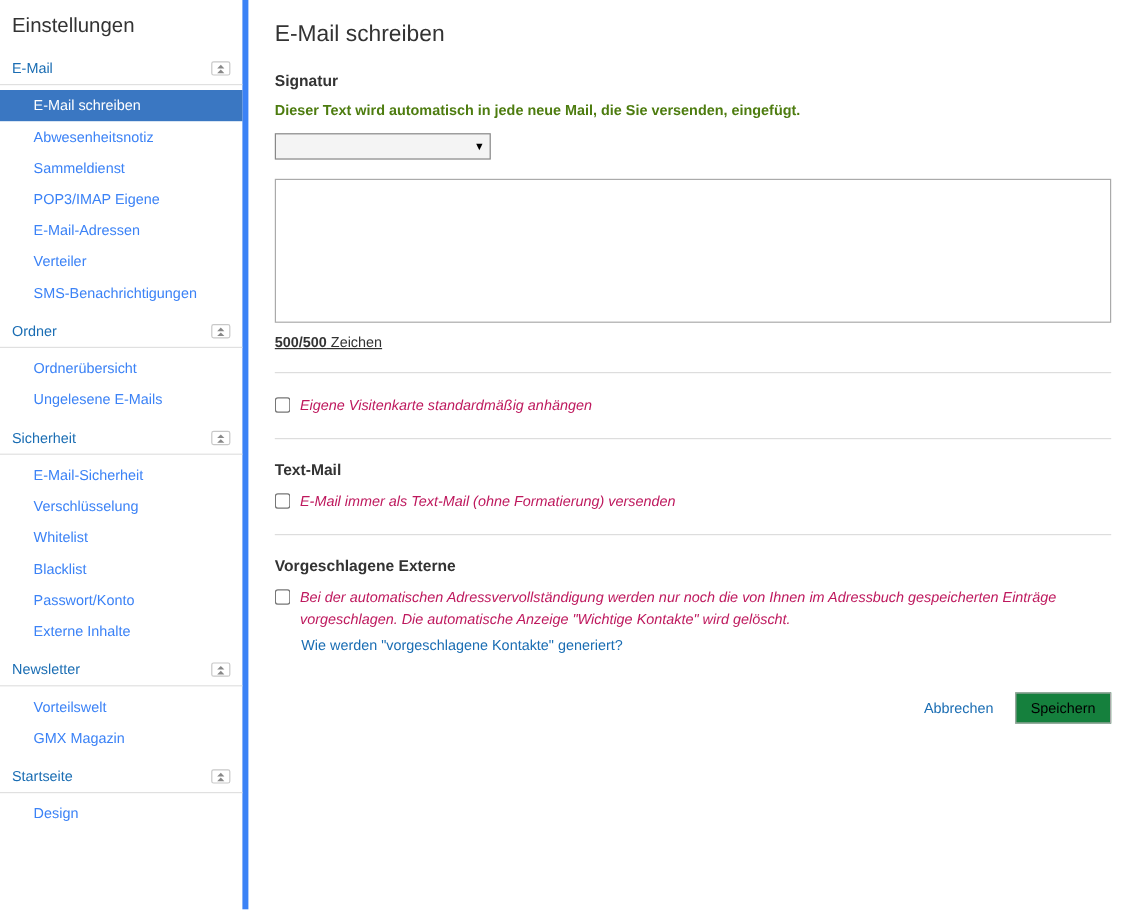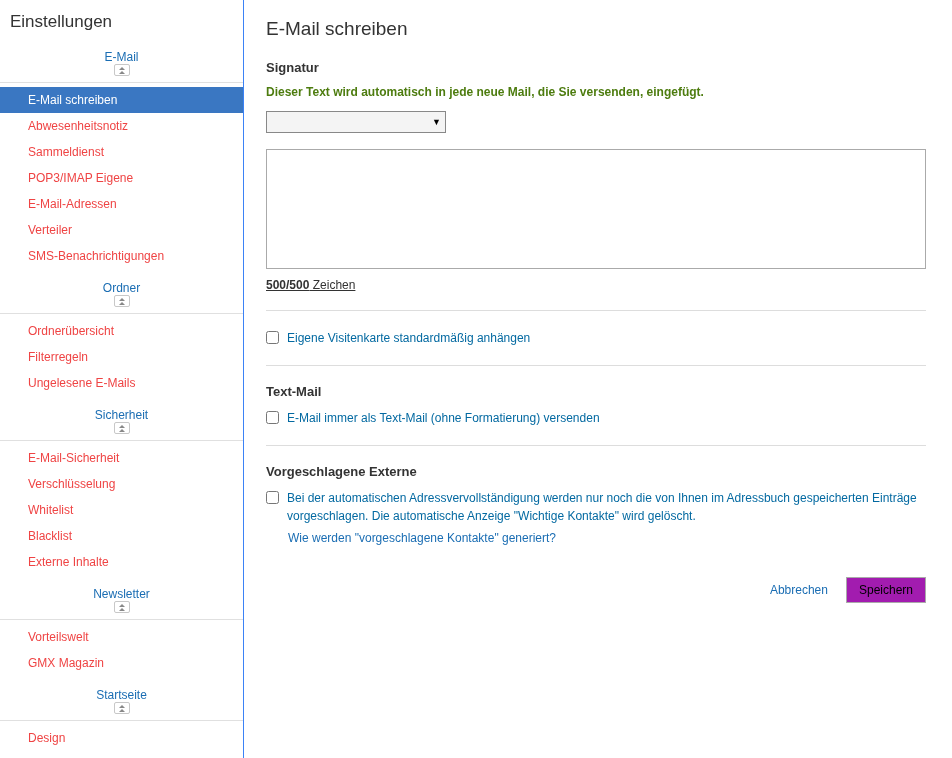--- a/index.html
+++ b/index.html
@@ -6,38 +6,37 @@
 body {
   font-family: Arial, Helvetica, sans-serif;
   font-size: 12px;
   color: #333;
   background: #fff;
   width: 952px;
   height: 758px;
   display: flex;
 }
 .sidebar {
-  width: 244px;
-  border-right: 1px solid #3b82f6;
+  width: 207px;
+  border-right: 5px solid #3b82f6;
   padding: 10px 0 10px 0;
 }
 .sidebar-title {
   font-size: 17px;
   font-weight: normal;
   color: #333;
   padding: 2px 10px 12px 10px;
 }
 .nav-section-header {
   display: flex;
   justify-content: space-between;
   align-items: center;
   padding: 6px 10px 6px 10px;
   border-bottom: 1px solid #e0e0e0;
   cursor: pointer;
-  flex-direction: column;
 }
 .nav-section-header .label {
   color: #1a6db3;
   font-size: 12px;
 }
 .collapse-icon {
   width: 16px;
   height: 12px;
   border: 1px solid #c8c8c8;
   border-radius: 2px;
@@ -53,21 +52,21 @@
   content: '';
   display: block;
   width: 0; height: 0;
   border-left: 3px solid transparent;
   border-right: 3px solid transparent;
   border-bottom: 3px solid #888;
 }
 .nav-items { padding: 4px 0 6px 0; }
 .nav-item {
   padding: 6px 10px 6px 28px;
-  color: #ef4444;
+  color: #3b82f6;
   cursor: pointer;
 }
 .nav-item.active {
   background: #3a77c2;
   color: #fff;
 }
 .main {
   flex: 1;
   padding: 18px 26px 18px 22px;
   overflow: auto;
@@ -132,22 +131,23 @@
 }
 .checkbox-row {
   display: flex;
   align-items: flex-start;
   gap: 8px;
 }
 .checkbox-row input[type="checkbox"] {
   margin-top: 2px;
 }
 .checkbox-label {
-  color: #0369a1;
+  color: #be185d;
   line-height: 1.5;
+  font-style: italic;
 }
 .help-link {
   color: #1a6db3;
   display: block;
   margin-left: 22px;
   margin-top: 6px;
   cursor: pointer;
 }
 .footer-buttons {
   display: flex;
@@ -158,21 +158,21 @@
 }
 .btn-cancel {
   color: #1a6db3;
   background: none;
   border: none;
   cursor: pointer;
   font-size: 12px;
 }
 .btn-save {
   border: 1px solid #aaa;
-  background: #a21caf;
+  background: #15803d;
   padding: 5px 12px;
   font-size: 12px;
   cursor: pointer;
 }
 </style>
 </head>
 <body>
 
 <div class="sidebar">
   <div class="sidebar-title">Einstellungen</div>
@@ -189,32 +189,32 @@
         <div class="nav-item">E-Mail-Adressen</div>
         <div class="nav-item">Verteiler</div>
         <div class="nav-item">SMS-Benachrichtigungen</div>
       </div>
       <div class="nav-section-header">
         <span class="label">Ordner</span>
         <span class="collapse-icon"></span>
       </div>
       <div class="nav-items">
         <div class="nav-item">Ordnerübersicht</div>
-        <div class="nav-item">Filterregeln</div>
         <div class="nav-item">Ungelesene E-Mails</div>
       </div>
       <div class="nav-section-header">
         <span class="label">Sicherheit</span>
         <span class="collapse-icon"></span>
       </div>
       <div class="nav-items">
         <div class="nav-item">E-Mail-Sicherheit</div>
         <div class="nav-item">Verschlüsselung</div>
         <div class="nav-item">Whitelist</div>
         <div class="nav-item">Blacklist</div>
+        <div class="nav-item">Passwort/Konto</div>
         <div class="nav-item">Externe Inhalte</div>
       </div>
       <div class="nav-section-header">
         <span class="label">Newsletter</span>
         <span class="collapse-icon"></span>
       </div>
       <div class="nav-items">
         <div class="nav-item">Vorteilswelt</div>
         <div class="nav-item">GMX Magazin</div>
       </div>

